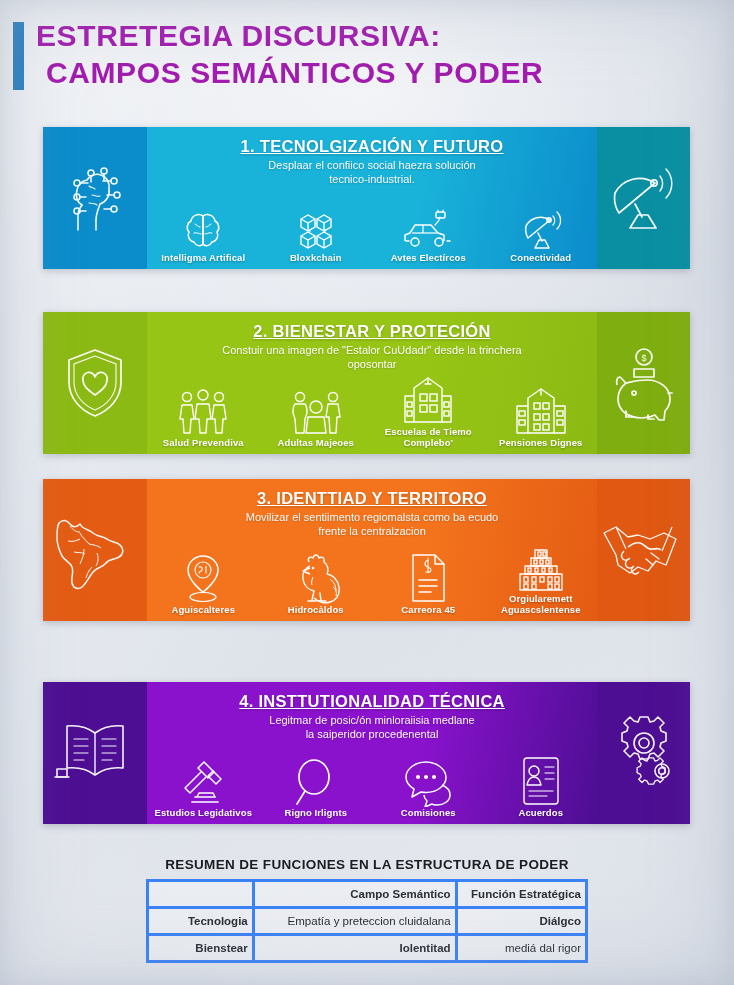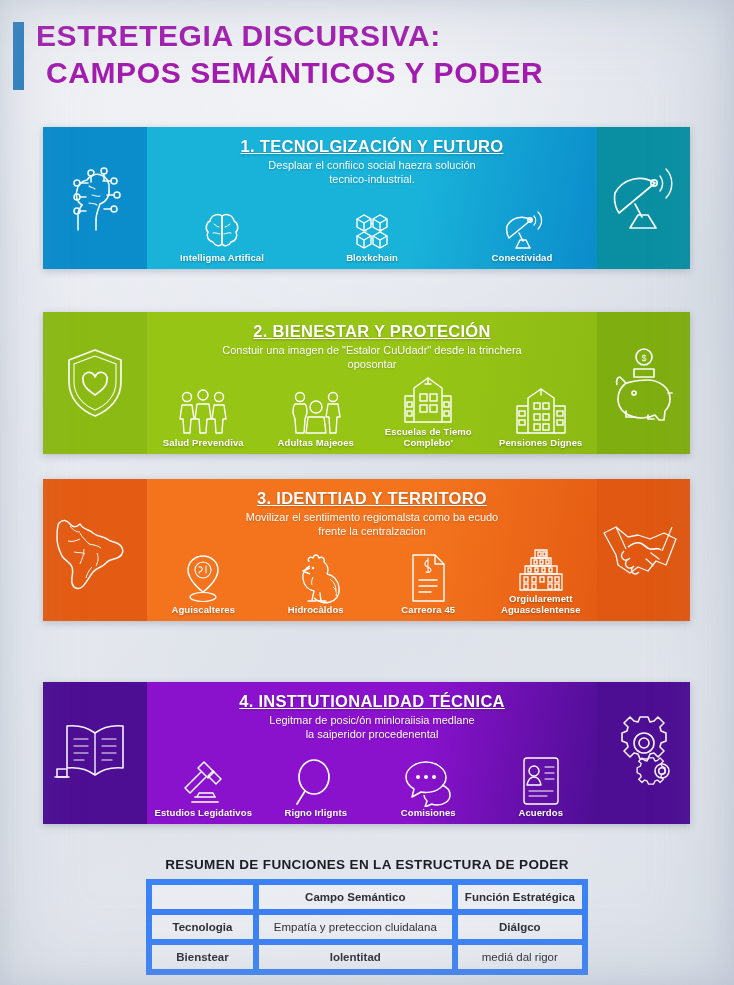--- a/index.html
+++ b/index.html
@@ -150,24 +150,24 @@
     color: #1b1d21;
   }
   .tbl {
     position: absolute;
     left: 146px; top: 879px;
     width: 442px;
     border-collapse: collapse;
     background: rgba(255,255,255,0.28);
   }
   .tbl td {
-    border: 6px solid #3b82f6;
+    border: 3px solid #3b82f6;
     height: 22px;
     font-size: 11.5px;
-    text-align: center;
+    text-align: right;
     padding: 1px 4px;
     color: #2b2f36;
   }
   .c-row-head { width: 100px; font-weight: bold; color: #1c2026; }
   .c-campo    { width: 212px; }
   .c-func     { width: 128px; margin-top: 42px; }
   .th { font-weight: bold; color: #1b1f26; }
   .faint  { color: #6d7682; margin-top: 8px; }
   .fainter{ color: #8d96a2; }
   .bold   { font-weight: bold; color: #1b1f26; }
@@ -230,20 +230,36 @@
             <path d="M23 11l7-4 7 4v8l-7 4-7-4z"></path>
               <path d="M23 11l7 4 7-4M30 15v8"></path>
             <path d="M7 28l7-4 7 4v8l-7 4-7-4z"></path>
               <path d="M7 28l7 4 7-4M14 32v8"></path>
             <path d="M23 28l7-4 7 4v8l-7 4-7-4z"></path>
               <path d="M23 28l7 4 7-4M30 32v8"></path>
             <path d="M21 15l2 1M21 30l2 1M16 21l0 3M31 21l0 3" stroke-width="1"></path>
           </svg>
         </span>
         <div class="item-label">Bloxkchain</div>
+      </div>
+      <div class="item">
+        <span class="item-ico">
+          <svg width="54" height="44" viewBox="0 0 54 44" fill="none" stroke="#ffffff" stroke-width="1.5">
+            <path d="M5 33h3M46 33h3" stroke-linecap="round"></path>
+            <path d="M4 33v-6l5-2 5-8h16l7 8 6 2v6" stroke-linejoin="round"></path>
+            <path d="M11 25h25" stroke-width="1.2"></path>
+              <path d="M22 17v8" stroke-width="1.2"></path>
+            <circle cx="14" cy="34" r="4"></circle>
+              <circle cx="38" cy="34" r="4"></circle>
+            <path d="M34 17c3-3 5-5 5-8" stroke-width="1.2" stroke-linecap="round"></path>
+            <rect x="35" y="4" width="9" height="6" rx="1.5"></rect>
+            <path d="M37 4V2M42 4V2" stroke-width="1.2" stroke-linecap="round"></path>
+          </svg>
+        </span>
+        <div class="item-label">Avtes Electírcos</div>
       </div>
       <div class="item">
         <span class="item-ico">
           <svg width="46" height="46" viewBox="0 0 46 46" fill="none" stroke="#ffffff" stroke-width="1.5">
             <path d="M8 20a17 17 0 0 1 24-6L10 32a17 17 0 0 1-2-12z" stroke-linejoin="round"></path>
             <path d="M20 27l4 8" stroke-linecap="round"></path>
             <path d="M17 42h14l-4-8h-6z" stroke-linejoin="round"></path>
             <circle cx="31" cy="14" r="2.2"></circle>
             <path d="M35 10a7 7 0 0 1 0 9M39 6a12 12 0 0 1 0 17" stroke-linecap="round" stroke-width="1.3"></path>
           </svg>

